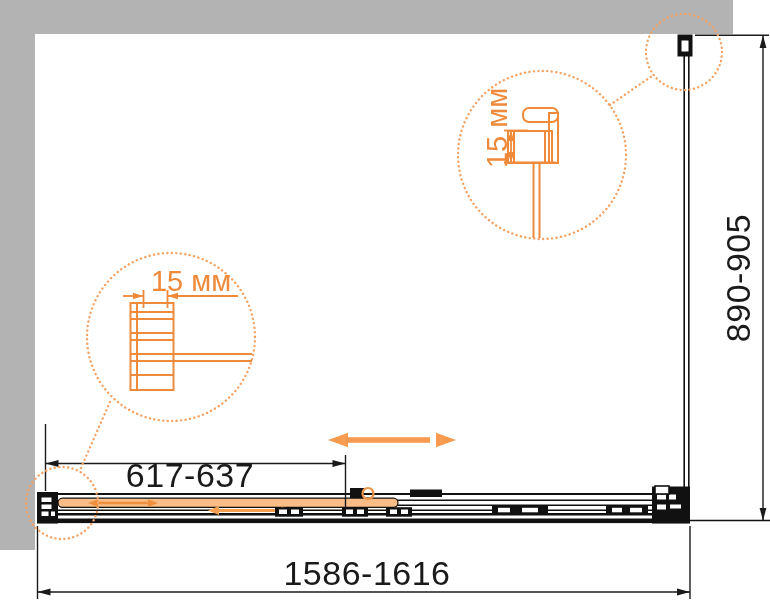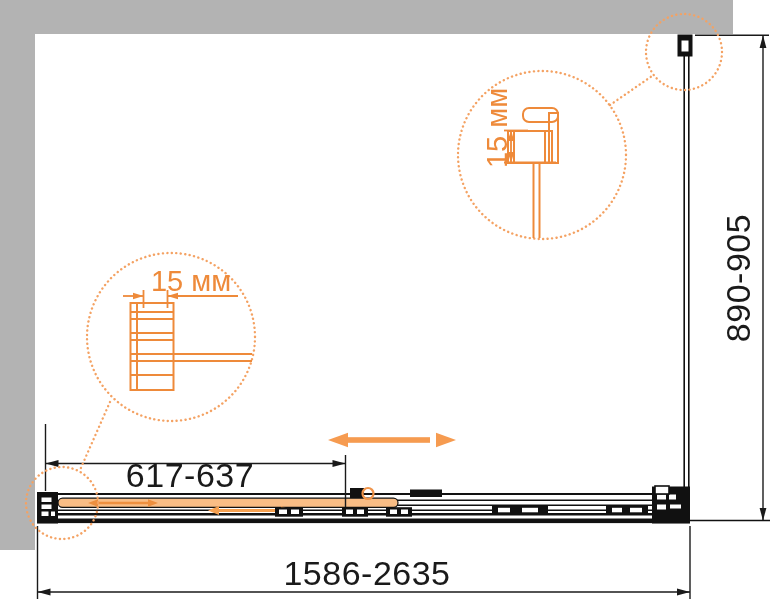--- a/index.html
+++ b/index.html
@@ -168,21 +168,21 @@
       <line x1="504" y1="162.5" x2="556" y2="162.5"></line>
       <line x1="511" y1="130.5" x2="511" y2="162.5"></line>
       <polygon points="511,130.5 507.6,141 514.4,141" stroke="none"></polygon>
       <polygon points="511,162.5 507.6,152 514.4,152" stroke="none"></polygon>
     </g>
   </g>
 </svg>
 
 <div class="dim-label" style="left:90px;top:433px;width:200px;height:30px;margin-top:27px;">617-637</div>
 
-<div class="dim-label" style="left:247px;top:556px;width:240px;height:34px;">1586-2635</div>
+<div class="dim-label" style="left:247px;top:556px;width:240px;height:34px;">1586-1616</div>
 
 <div class="dim-label rot" style="left:638px;top:258px;width:200px;height:40px;">890-905</div>
 
 <div class="detail-label" style="left:131px;top:266px;width:120px;height:30px;">15 мм</div>
 
 <div class="detail-label rot" style="left:437px;top:113px;width:120px;height:30px;">15 мм</div>
 
 </div>
 
 </body></html>

